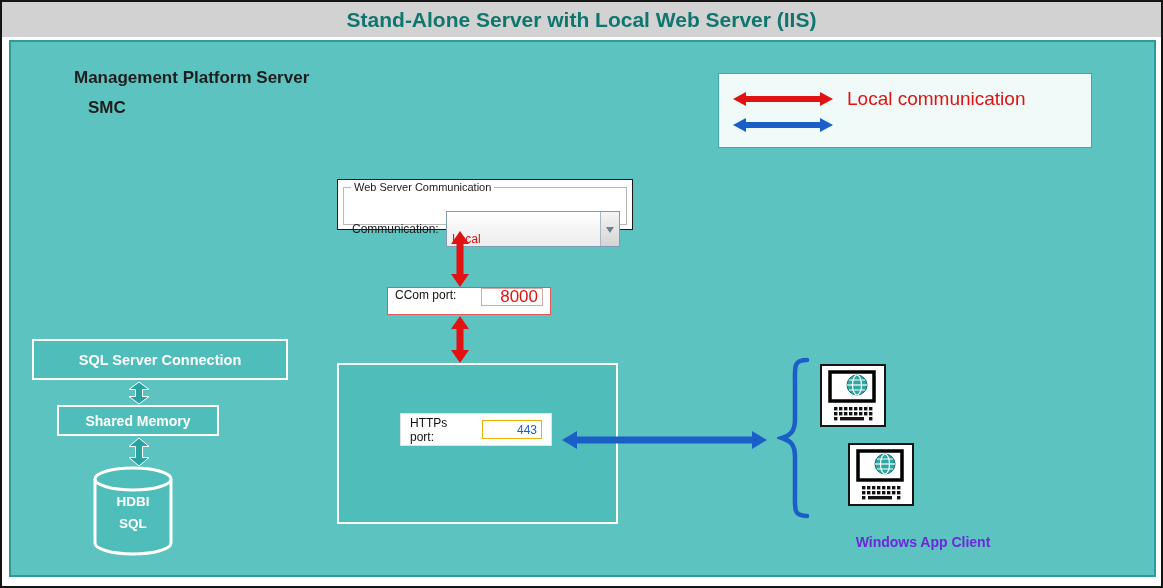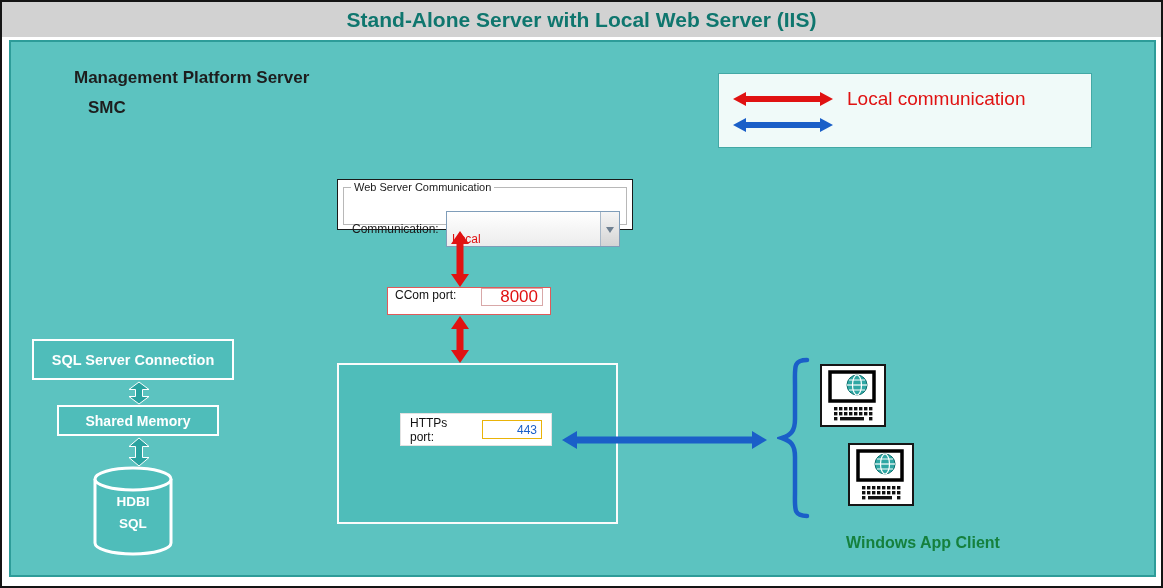--- a/index.html
+++ b/index.html
@@ -60,33 +60,33 @@
   .web-title { margin-top:12px; text-align:center; color:#fff; font-weight:bold; font-size:15px; }
   .https-box { position:absolute; left:61px; top:48px; width:152px; height:33px; background:#fff;
                border:1px solid #e2e2e2; display:flex; align-items:center; padding:0 9px;gap:12px; }
   .https-input { margin-left:auto; width:64px; height:19px; border:1px solid #eab308;
                  font-size:12px; color:var(--blue,#1a5fc8); background:#fff;
                  display:flex; align-items:center; justify-content:flex-end; padding-right:4px; }
 
   .teal-node { position:absolute; background:var(--teal_box,#4fbdba); border:2px solid #ffffff;
                display:flex; align-items:center; justify-content:center;
                color:#fff; font-weight:bold; }
-  .sql-box { left:30px; top:337px; width:202px; height:41px; font-size:14.5px; }
+  .sql-box { left:30px; top:337px; width:256px; height:41px; font-size:14.5px; }
   .shared-box { left:55px; top:403px; width:162px; height:31px; font-size:14px; }
 
   .cylinder-wrap { left:90px; top:462px; width:82px; height:94px; }
   .cyl-text { position:absolute; width:100%; text-align:center; color:#fff;
               font-weight:bold; font-size:13.5px; }
   .cyl-l1 { top:30px; } .cyl-l2 { top:52px; }
 
   .client-icon { position:absolute; width:66px; height:63px; background:#fff;
                  border:2px solid #161616; display:flex; align-items:center; justify-content:center; }
   #client1 { left:818px; top:362px; } #client2 { left:846px; top:441px; }
   .client-label { left:808px; top:532px; width:226px; text-align:center;
-                  font-size:16px; font-weight:bold; color:#15803d; }
+                  font-size:14px; font-weight:bold; color:#6d28d9; }
 
   svg { display:block; }
 </style>
 </head>
 <body>
 
 <div class="stage">
 
   <div class="titlebar">Stand-Alone Server with Local Web Server (IIS)</div>
 

